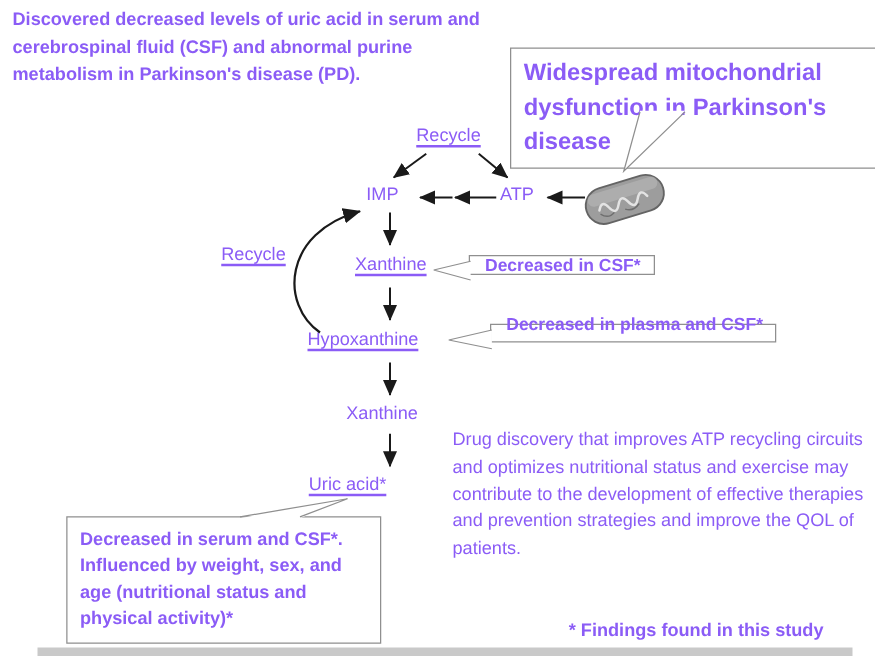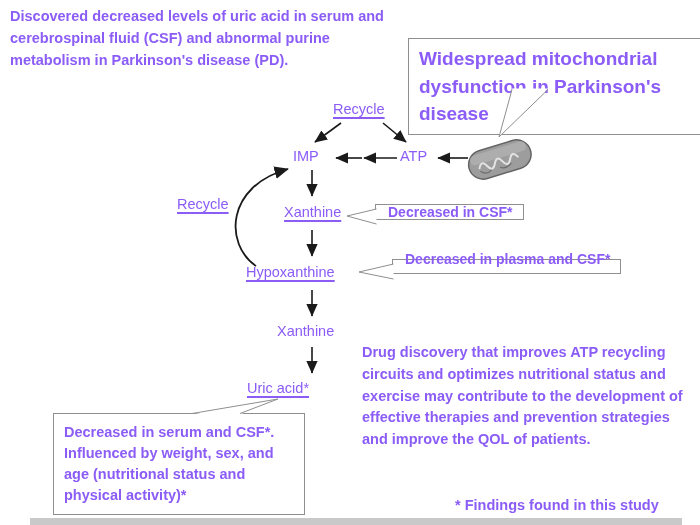--- a/index.html
+++ b/index.html
@@ -24,21 +24,21 @@
   .callout.pad-sm{padding:4px 10px 4px 12px;white-space:nowrap;}
   .mito-callout{
     left:408px;top:38px;width:304px;padding:6px 10px;text-align:left;font-size:19px;line-height:1.45;
   }
   .serum-callout{
     left:18px;top:413px;width:252px;padding:8px 10px;font-size:14.5px;line-height:1.45;margin-left:35px;
   }
   .inosine-callout{left:375px;top:204px;height:16px;display:flex;align-items:center;}
   .hypo-callout{left:392px;top:259px;height:15px;display:flex;align-items:flex-end;}
   .discussion{
-    left:362px;top:342px;width:334px;font-size:14.5px;line-height:1.5;font-weight:700;
+    left:362px;top:342px;width:334px;font-size:14.5px;line-height:1.5;font-weight:400;
   }
   .footnote{
     left:455px;top:497px;font-size:14.5px;font-weight:700;white-space:nowrap;
   }
   .page-edge{
     left:30px;top:518px;width:652px;height:7px;background:#c9c9c9;
   }
   svg.overlay{position:absolute;left:0;top:0;pointer-events:none;}
   .mito-img{left:462px;top:132px;width:76px;height:56px;}
 </style>

